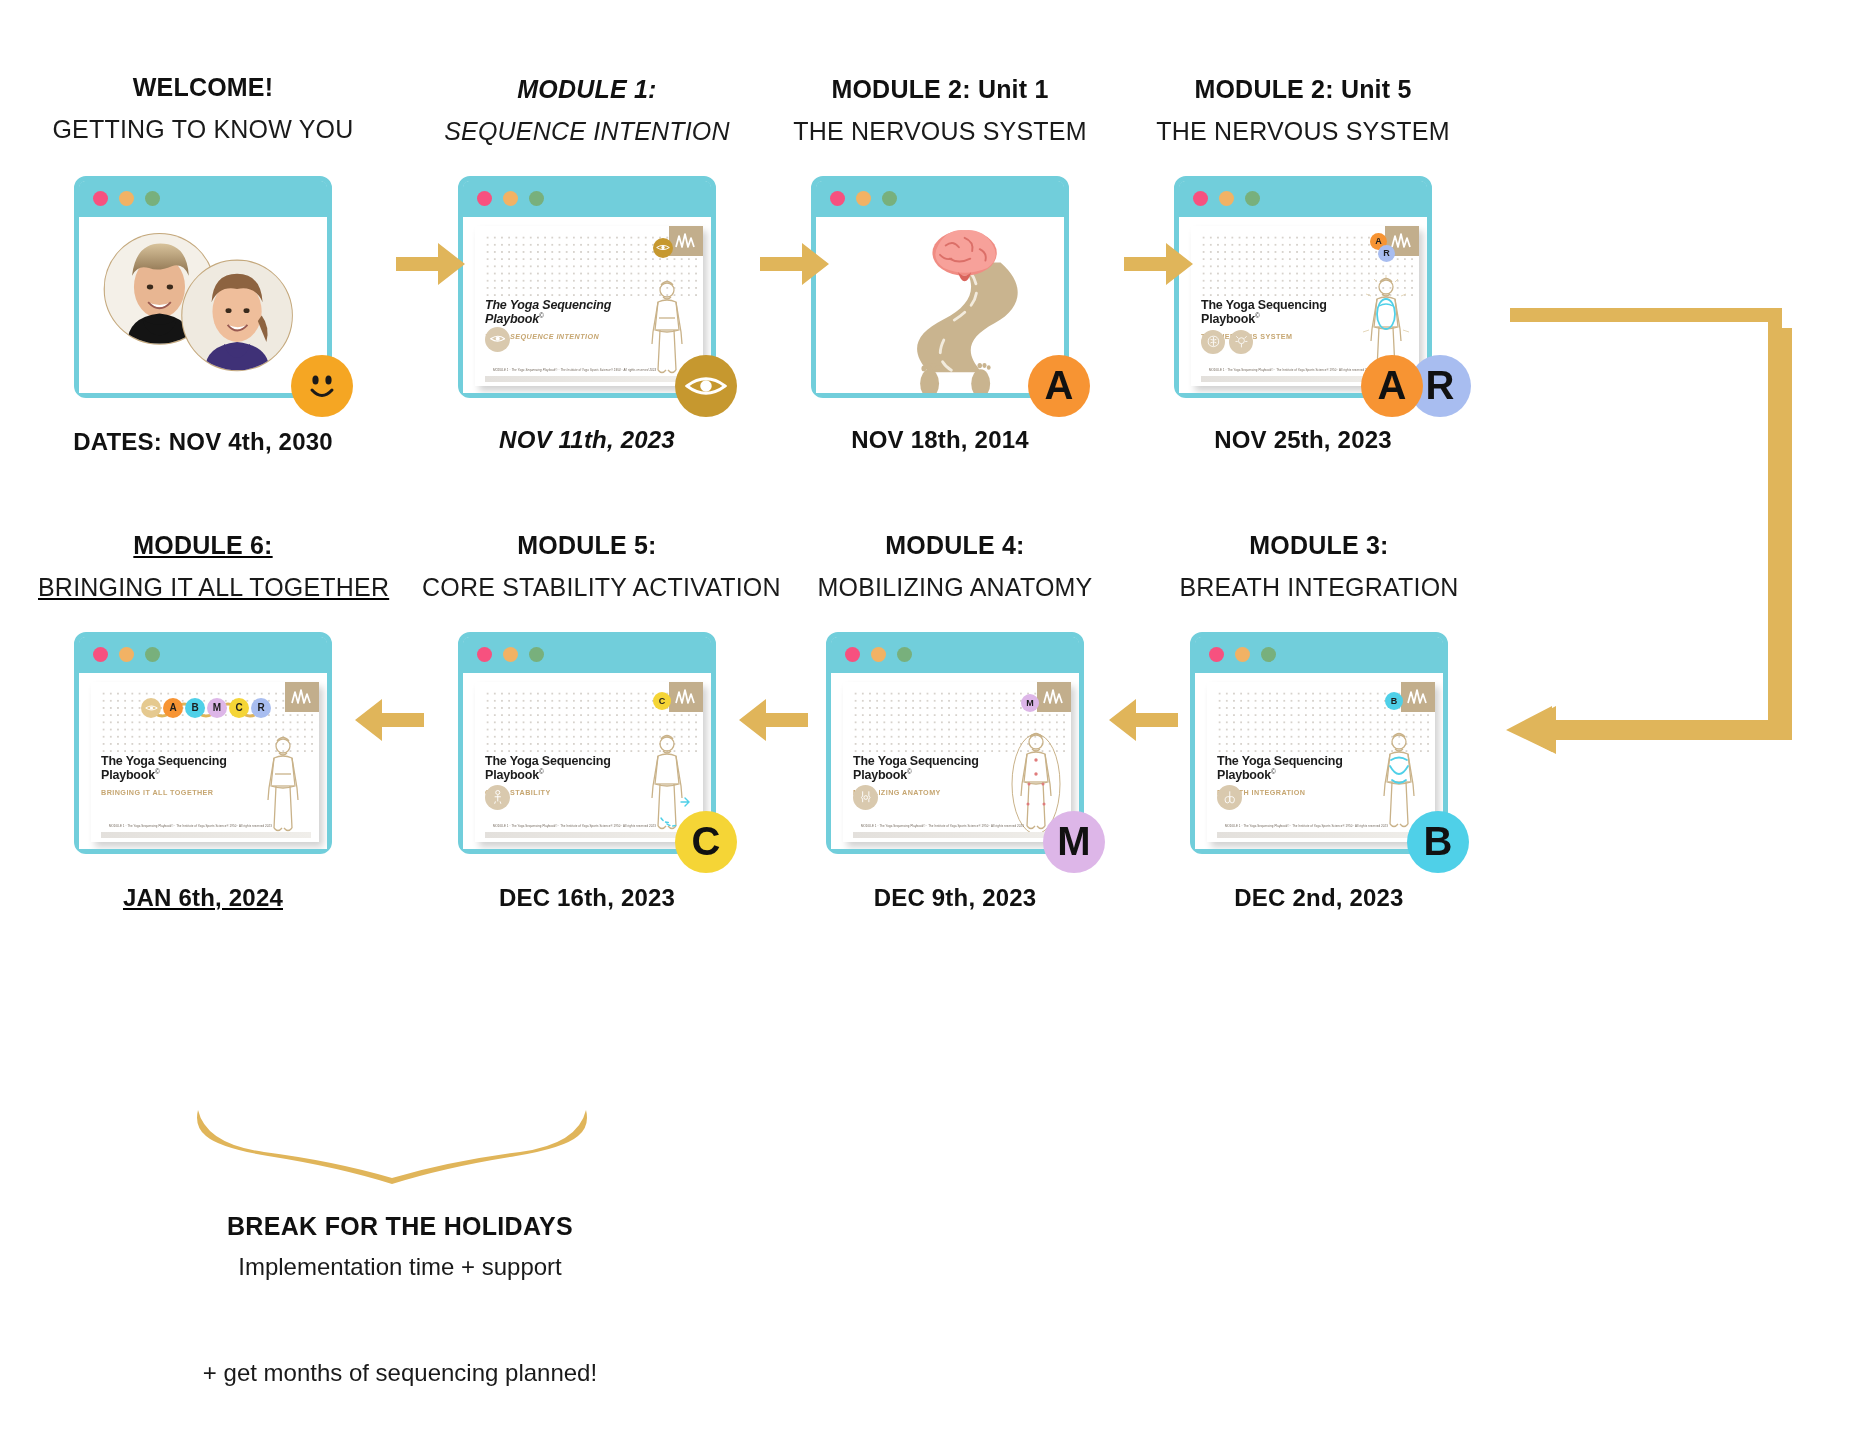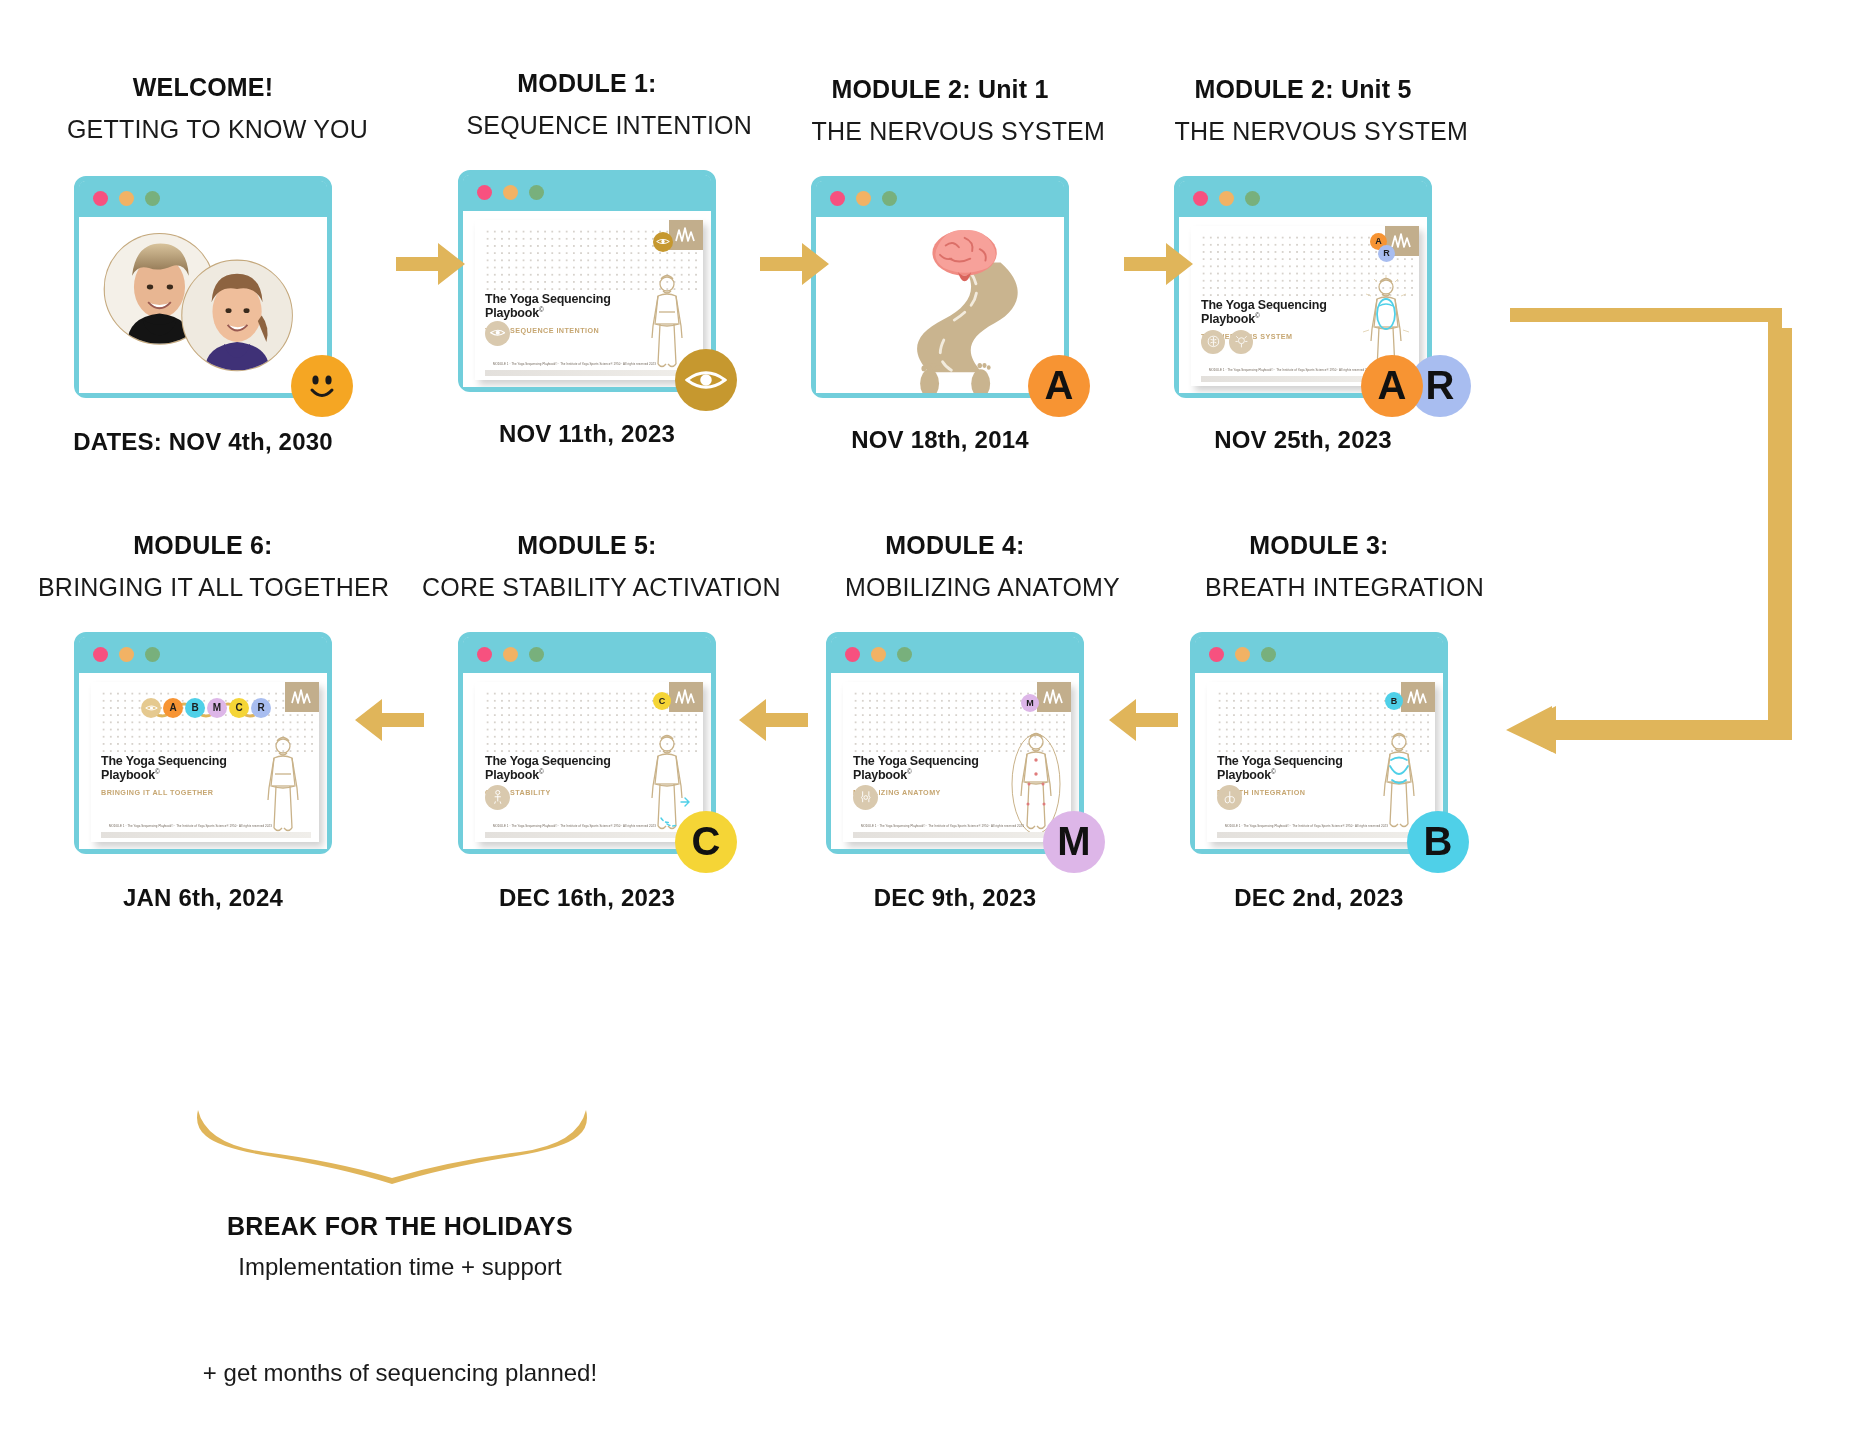--- a/index.html
+++ b/index.html
@@ -13,21 +13,21 @@
   .stage { position: relative; width: 1728px; height: 1440px; }
 
   
   .node { position: absolute; width: 330px; text-align: center; }
   .node-title {
     font-size: 25px; font-weight: bold; color: #111111;
     letter-spacing: .2px; line-height: 1.25; white-space: nowrap;
   }
   .node-sub {
     font-size: 25px; font-weight: 400; color: #1a1a1a;
-    letter-spacing: .2px; line-height: 1.45; margin-top: 8px; white-space: nowrap; text-align: right;
+    letter-spacing: .2px; line-height: 1.45; margin-top: 8px; white-space: nowrap;
   }
   .node-date {
     font-size: 24px; font-weight: bold; color: #111111;
     letter-spacing: .2px; white-space: nowrap;
   }
 
   
   .win {
     position: relative; width: 258px; height: 222px; margin: 0 auto;
     border: 5px solid #71CEDB; border-radius: 12px;
@@ -205,21 +205,21 @@
       </div>
     </div>
     <div style="height:30px;"></div>
     <div class="node-date">DATES: NOV 4th, 2030</div>
   </div>
 
   <svg class="arrow" style="left:396px; top:240px; width:70px; height:48px;" viewBox="0 0 70 48">
     <path d="M0 17 H42 V3 L69 24 L42 45 V31 H0 Z" fill="#E0B55A"></path>
   </svg>
 
-  <div class="node" style="left:422px; top:68px;">
+  <div class="node" style="left:422px; top:74px;font-style:italic;">
     <div class="node-title">MODULE 1:</div>
     <div class="node-sub">SEQUENCE INTENTION</div>
     <div style="height:26px;"></div>
     <div class="win">
       <div class="win-bar">
         <span class="dot r"></span>
         <span class="dot y"></span>
         <span class="dot g"></span>
       </div>
       <div class="win-body">
@@ -409,21 +409,21 @@
     <div style="height:28px;"></div>
     <div class="node-date">NOV 25th, 2023</div>
   </div>
 
   <svg class="arrow" style="left:1496px; top:300px; width:300px; height:470px;" viewBox="0 0 300 470">
     <path d="M0 13 H282 V420 H60 V406 L14 430 L60 454 V440 H296 V0 H0 Z" fill="#E0B55A"></path>
     <path d="M0 0 H300 V28 H28 V442 H0 Z" fill="#ffffff"></path>
     <path d="M14 8 H286 V438 H56 V452 L10 430 L56 406 V420 H272 V22 H14 Z" fill="#E0B55A"></path>
   </svg>
 
-  <div class="node" style="left:38px; top:530px;">
+  <div class="node" style="left:38px; top:530px;text-decoration:underline;">
     <div class="node-title">MODULE 6:</div>
     <div class="node-sub">BRINGING IT ALL TOGETHER</div>
     <div style="height:26px;"></div>
     <div class="win">
       <div class="win-bar">
         <span class="dot r"></span>
         <span class="dot y"></span>
         <span class="dot g"></span>
       </div>
       <div class="win-body">

